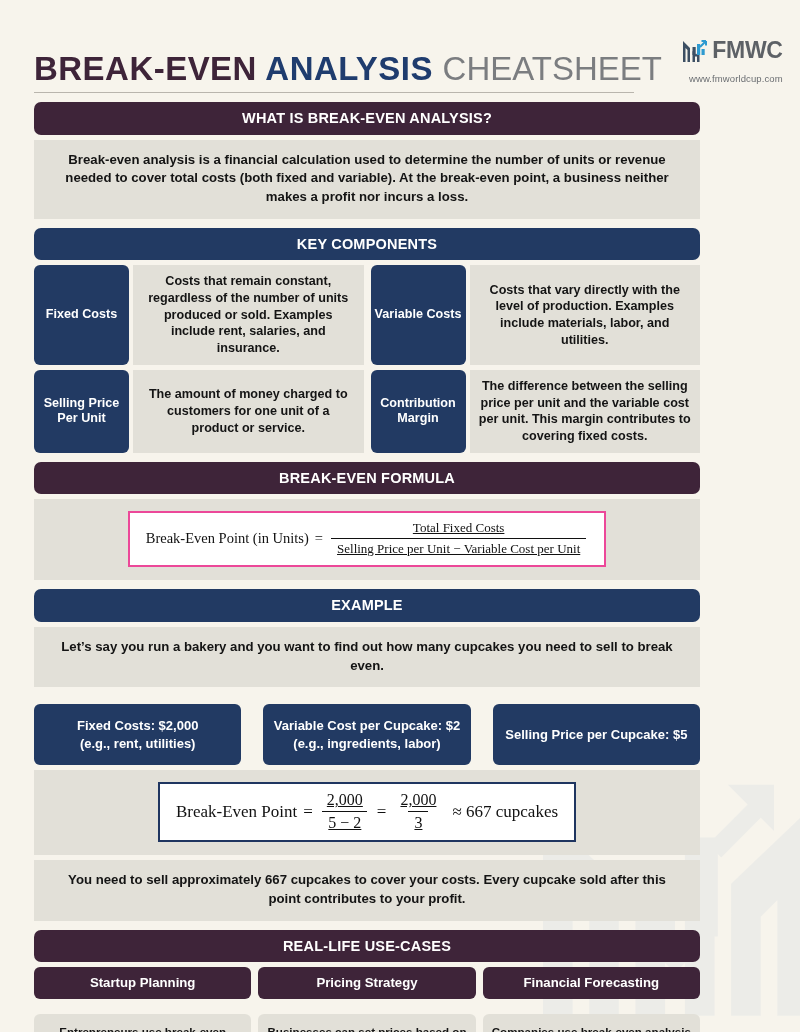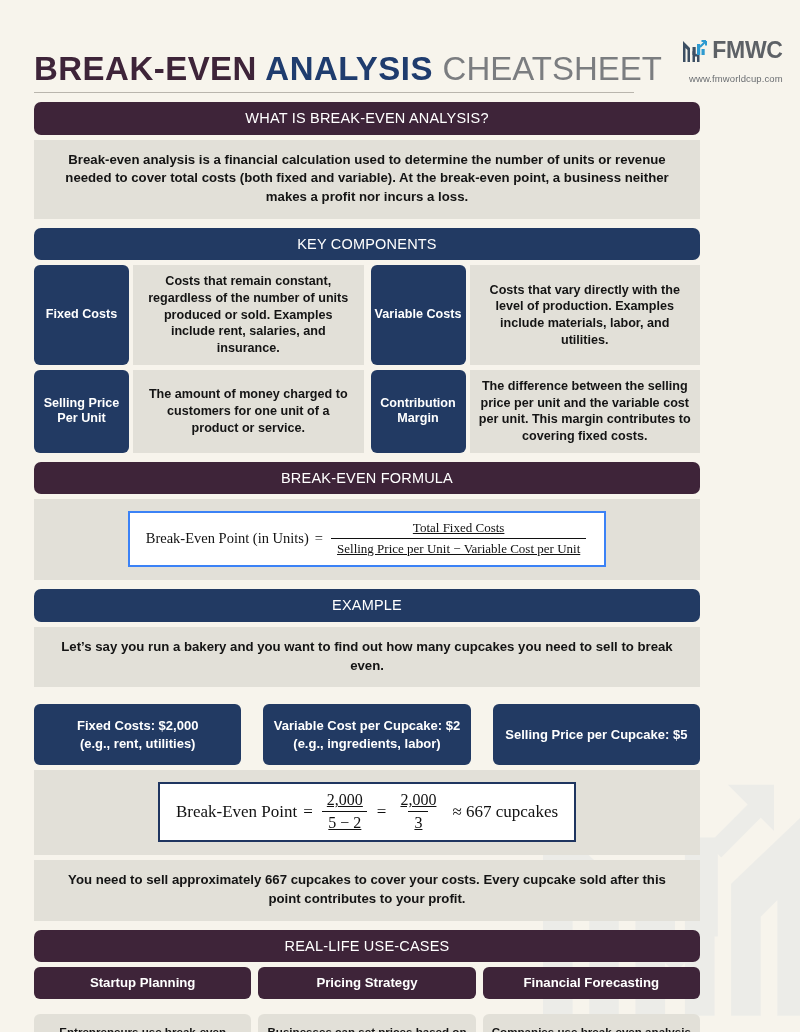--- a/index.html
+++ b/index.html
@@ -87,21 +87,21 @@
     background: #b9b5ad;
     margin: 7px 0 0 0;
     width: 600px;
   }
 
   
   .bar {
     border-radius: 7px;
     text-align: center;
     color: #ffffff;
-    font-weight: normal;
+    font-weight: bold;
     font-size: 14.5px;
     letter-spacing: 0.2px;
     padding: 9px 10px 9px;
     line-height: 1;
   }
   .bar-maroon { background: #3e2439; }
   .bar-navy   { background: #223a63; }
 
   .panel {
     background: #e2e0d8;
@@ -156,21 +156,21 @@
 
   
   .formula-wrap {
     background: #e2e0d8;
     padding: 12px 0 13px;
     display: flex;
     justify-content: center;
   }
   .formula-box {
     background: #ffffff;
-    border: 2px solid #3b82f6;
+    border: 2px solid #ec4899;
     padding: 7px 16px 8px;
     display: inline-flex;
     align-items: center;
     justify-content: center;
     font-family: "Liberation Serif", serif;
     color: #111;
   }
   .formula-box.navy { border-color: #1f3560; }
   .f-lead { font-size: 14.5px; }
   .f-eq { font-size: 14.5px; margin: 0 6px; }

